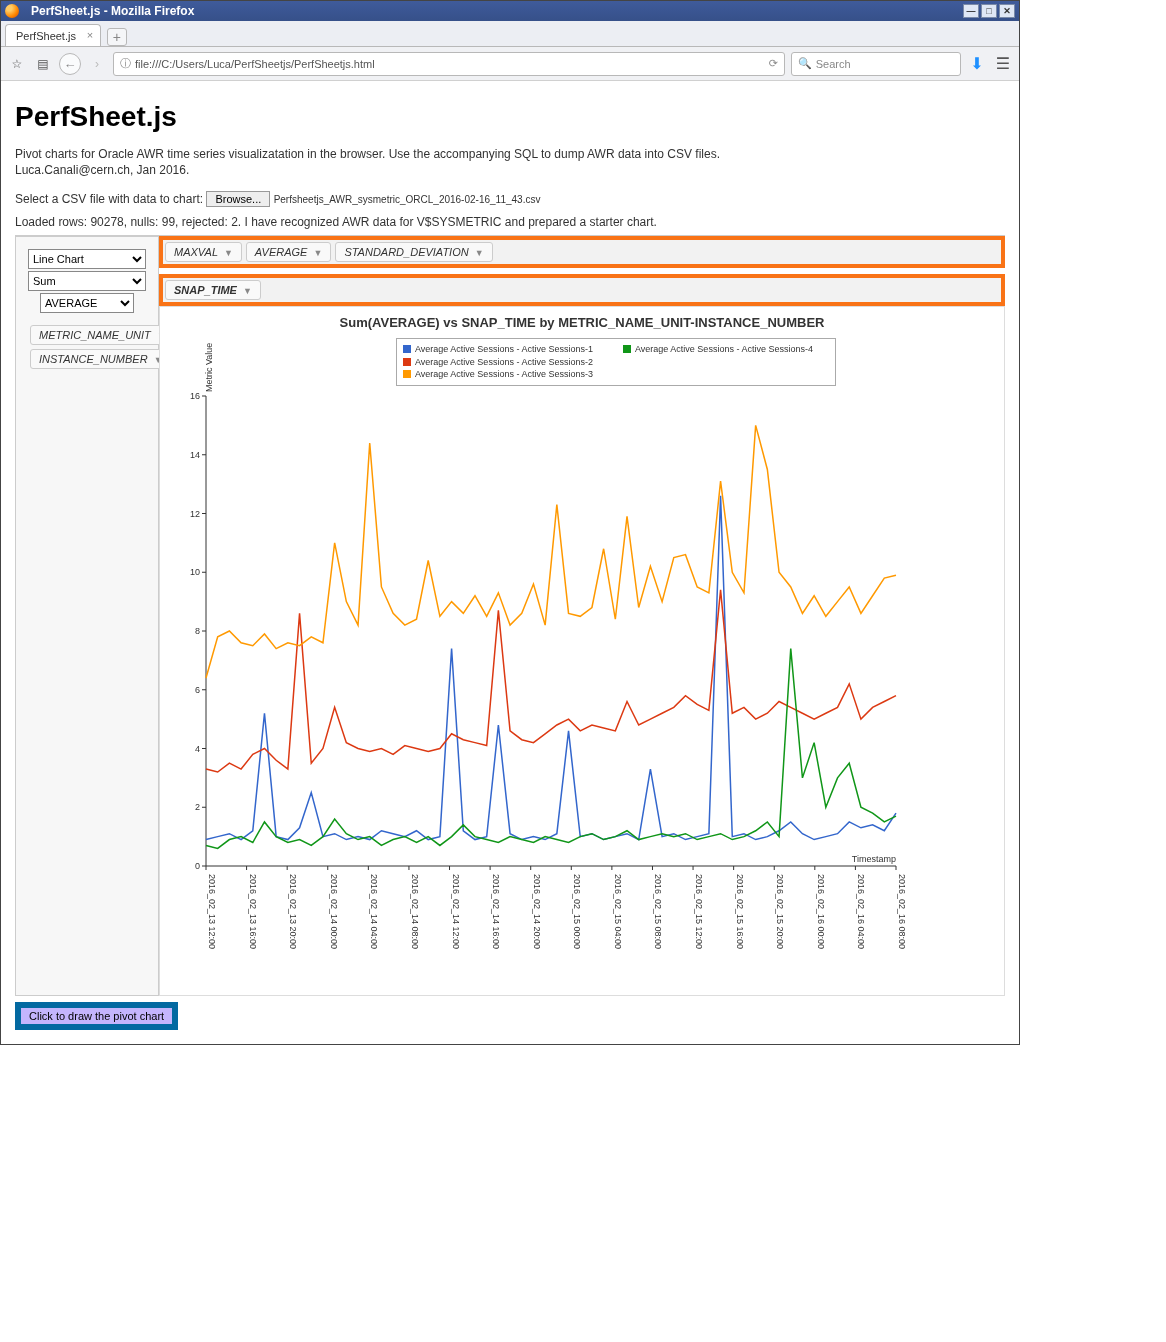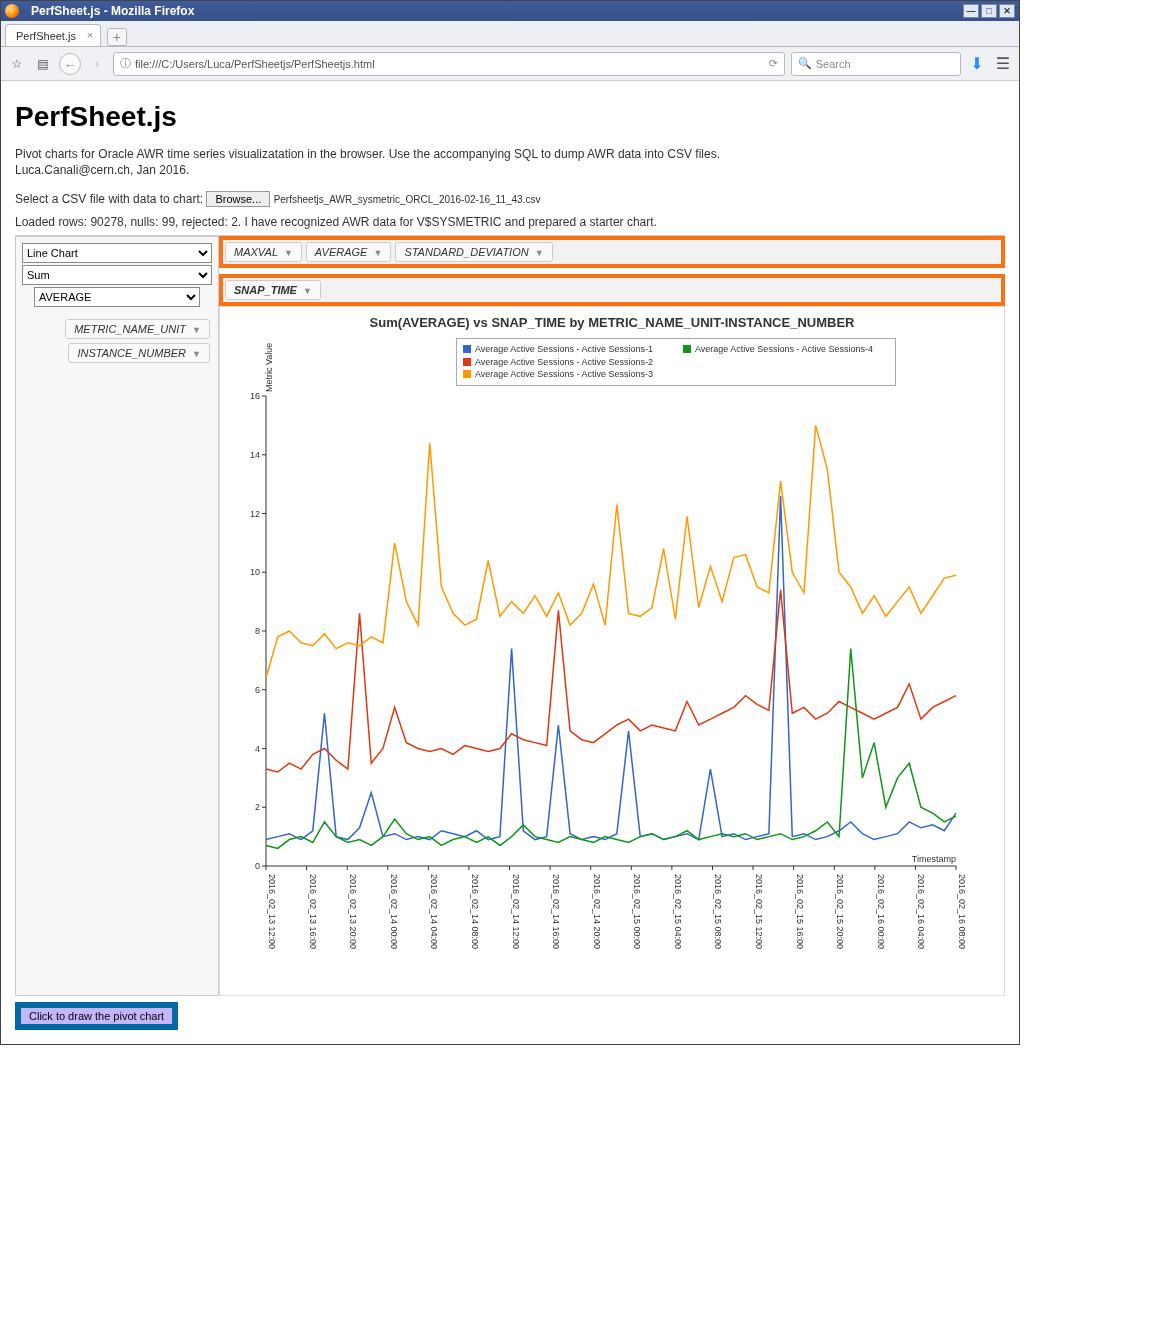--- a/index.html
+++ b/index.html
@@ -35,21 +35,21 @@
   .menu-icon{font-size:16px;color:#555;}
   .content{ padding:10px 14px 14px 14px; background:#fff;}
   h1 { font-family: Arial, sans-serif; font-size:28px; font-weight:bold; margin:10px 0 14px 0; color:#000;}
   .sub { font-size:12px; color:#333; margin-bottom:2px;}
   .author { font-size:12px; color:#333; margin-bottom:14px;}
   .file-row { font-size:12px; margin-bottom:8px;}
   .browse-btn{ font-size:11px; padding:1px 8px; background:#eee;border:1px solid #999;}
   .file-name{ font-size:10px; color:#333;}
   .status{ font-size:12px; color:#333; margin-bottom:6px;}
   .pivot-area{ display:flex; gap:0; border-top:1px solid #ccc;}
-  .left-panel{ width:204px; border:1px solid #ccc; background:#f7f7f7; padding:6px;}
+  .left-panel{ width:144px; border:1px solid #ccc; background:#f7f7f7; padding:12px;}
   .right-panel{ flex:1; }
   .select-classic{
     width:100%; font-size:11px; border:1px solid #888; background:#fff; height:20px;
   }
   .sel-row{ margin-bottom:2px;}
   .indent{ padding-left:12px;}
   .pvt-attr{
     display:inline-block; background:#f9f9f9; border:1px solid #ccc;
     border-radius:3px; padding:3px 8px; font-size:11px; font-style:italic; color:#333;
     margin:2px; cursor:move; white-space:nowrap;

